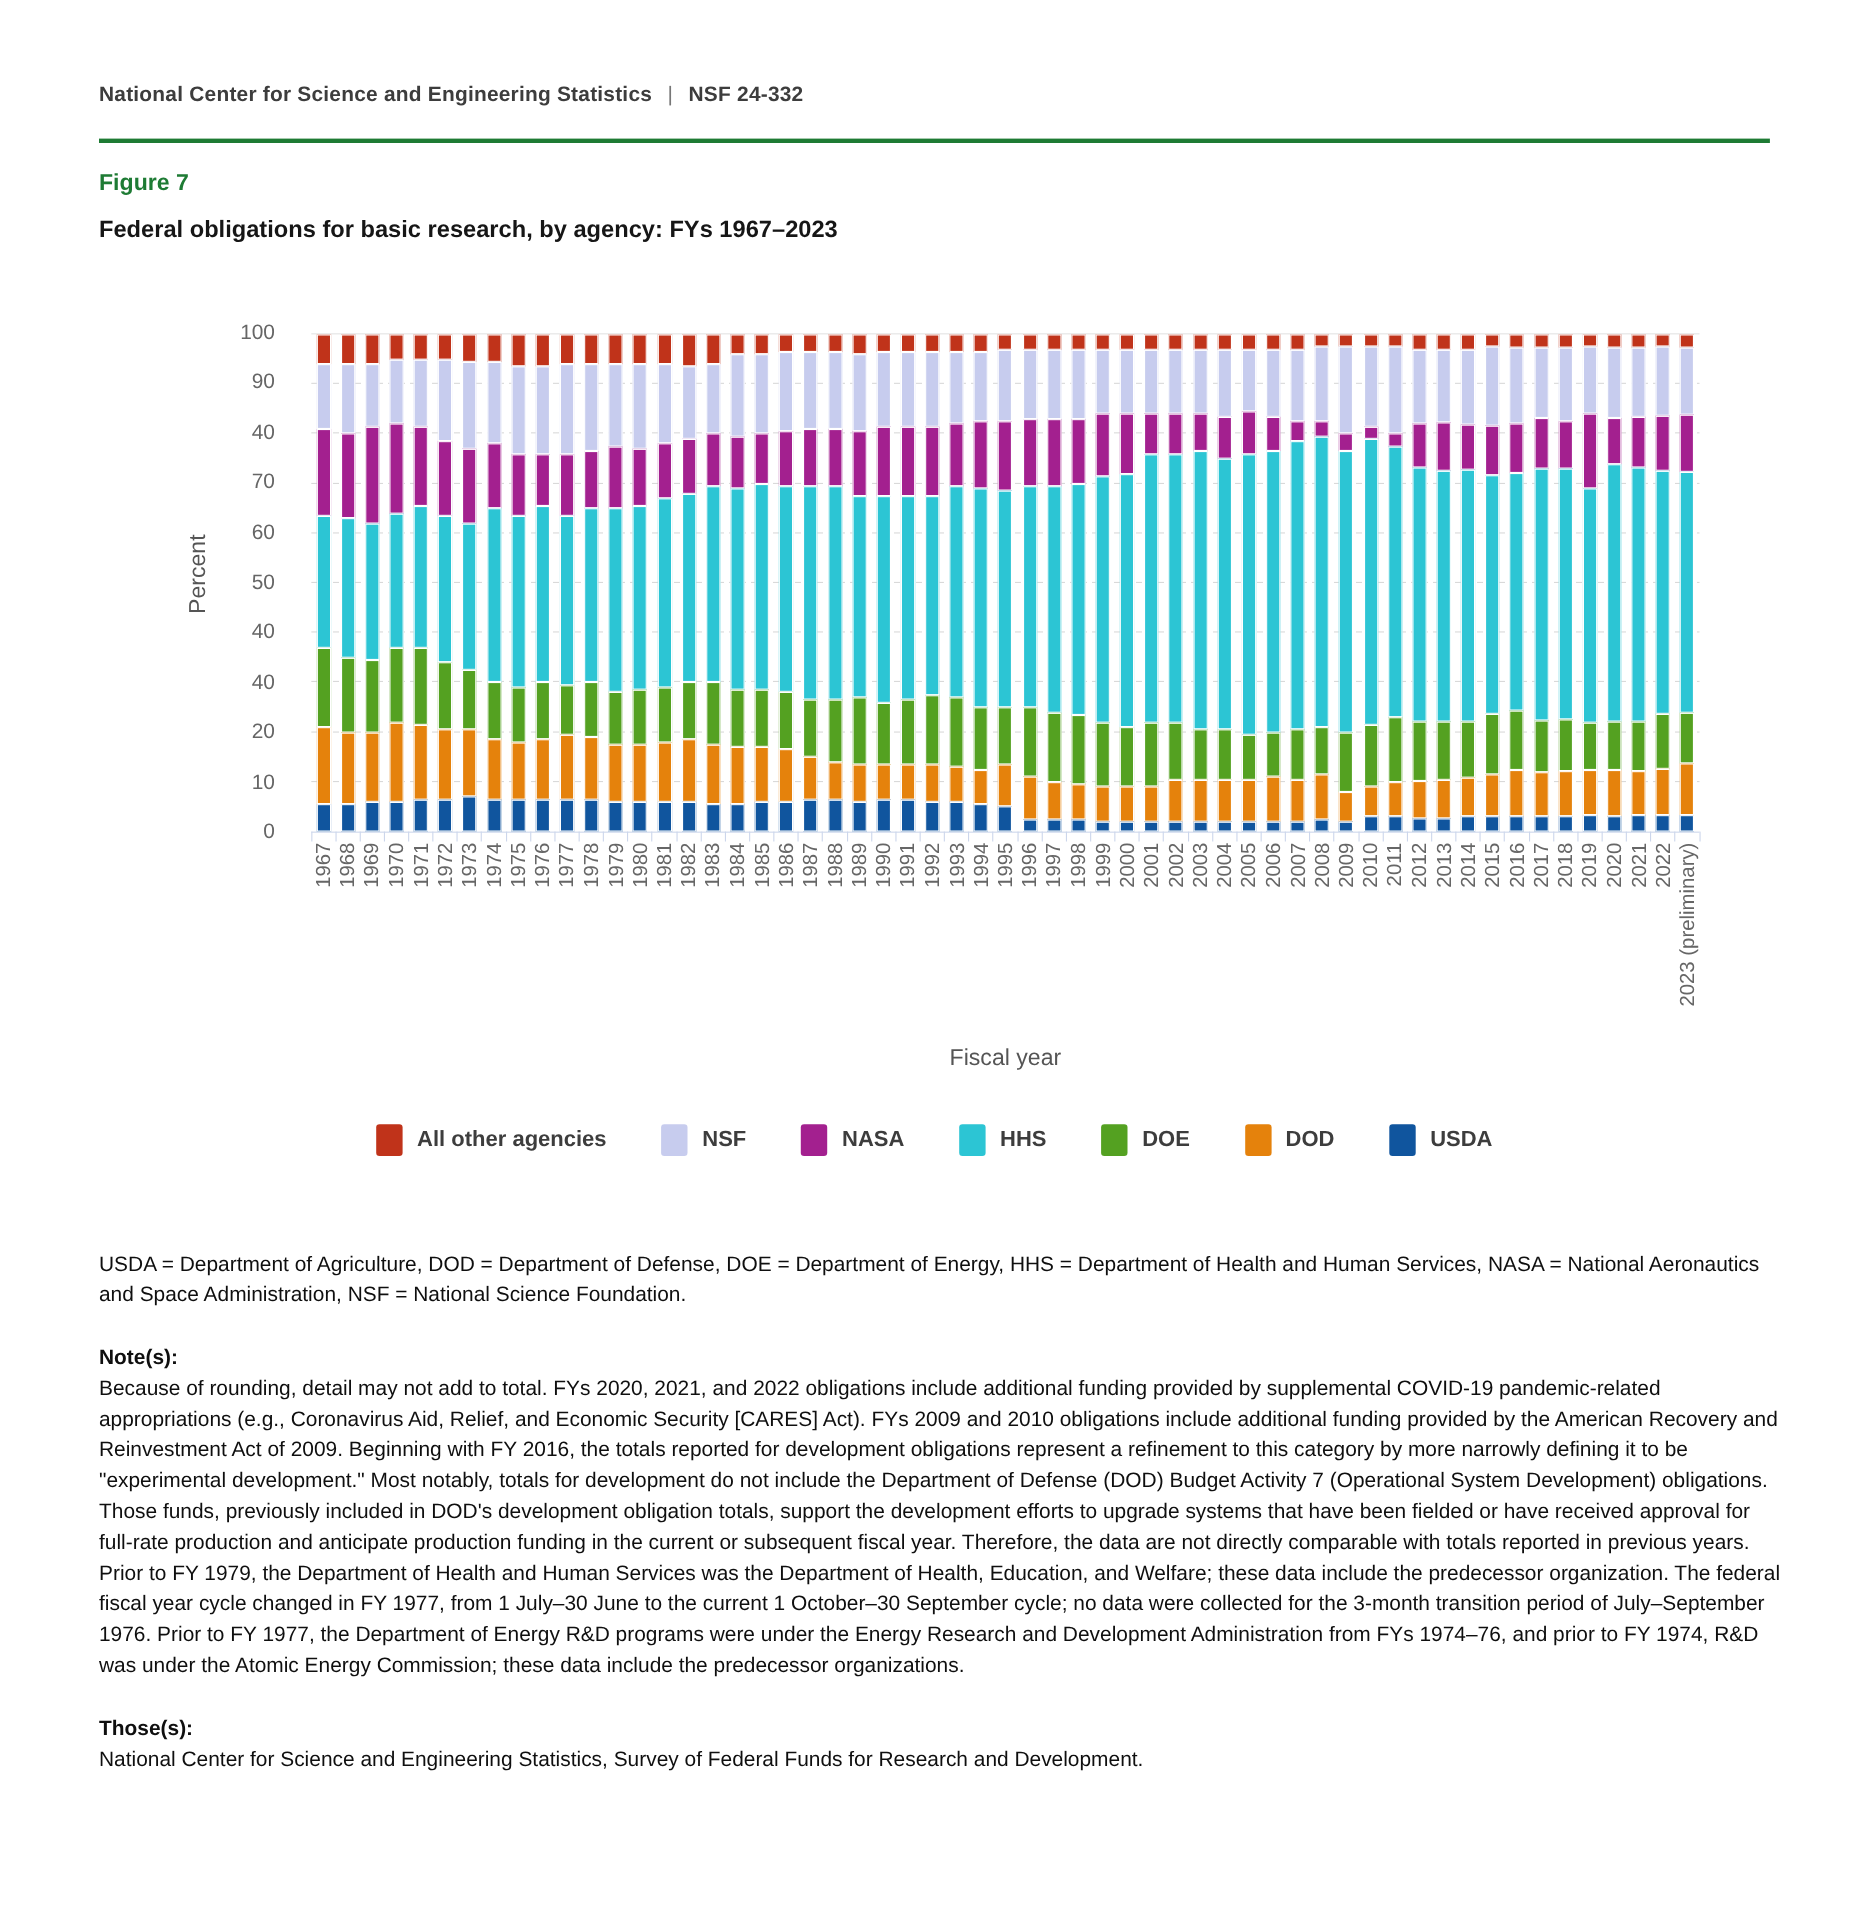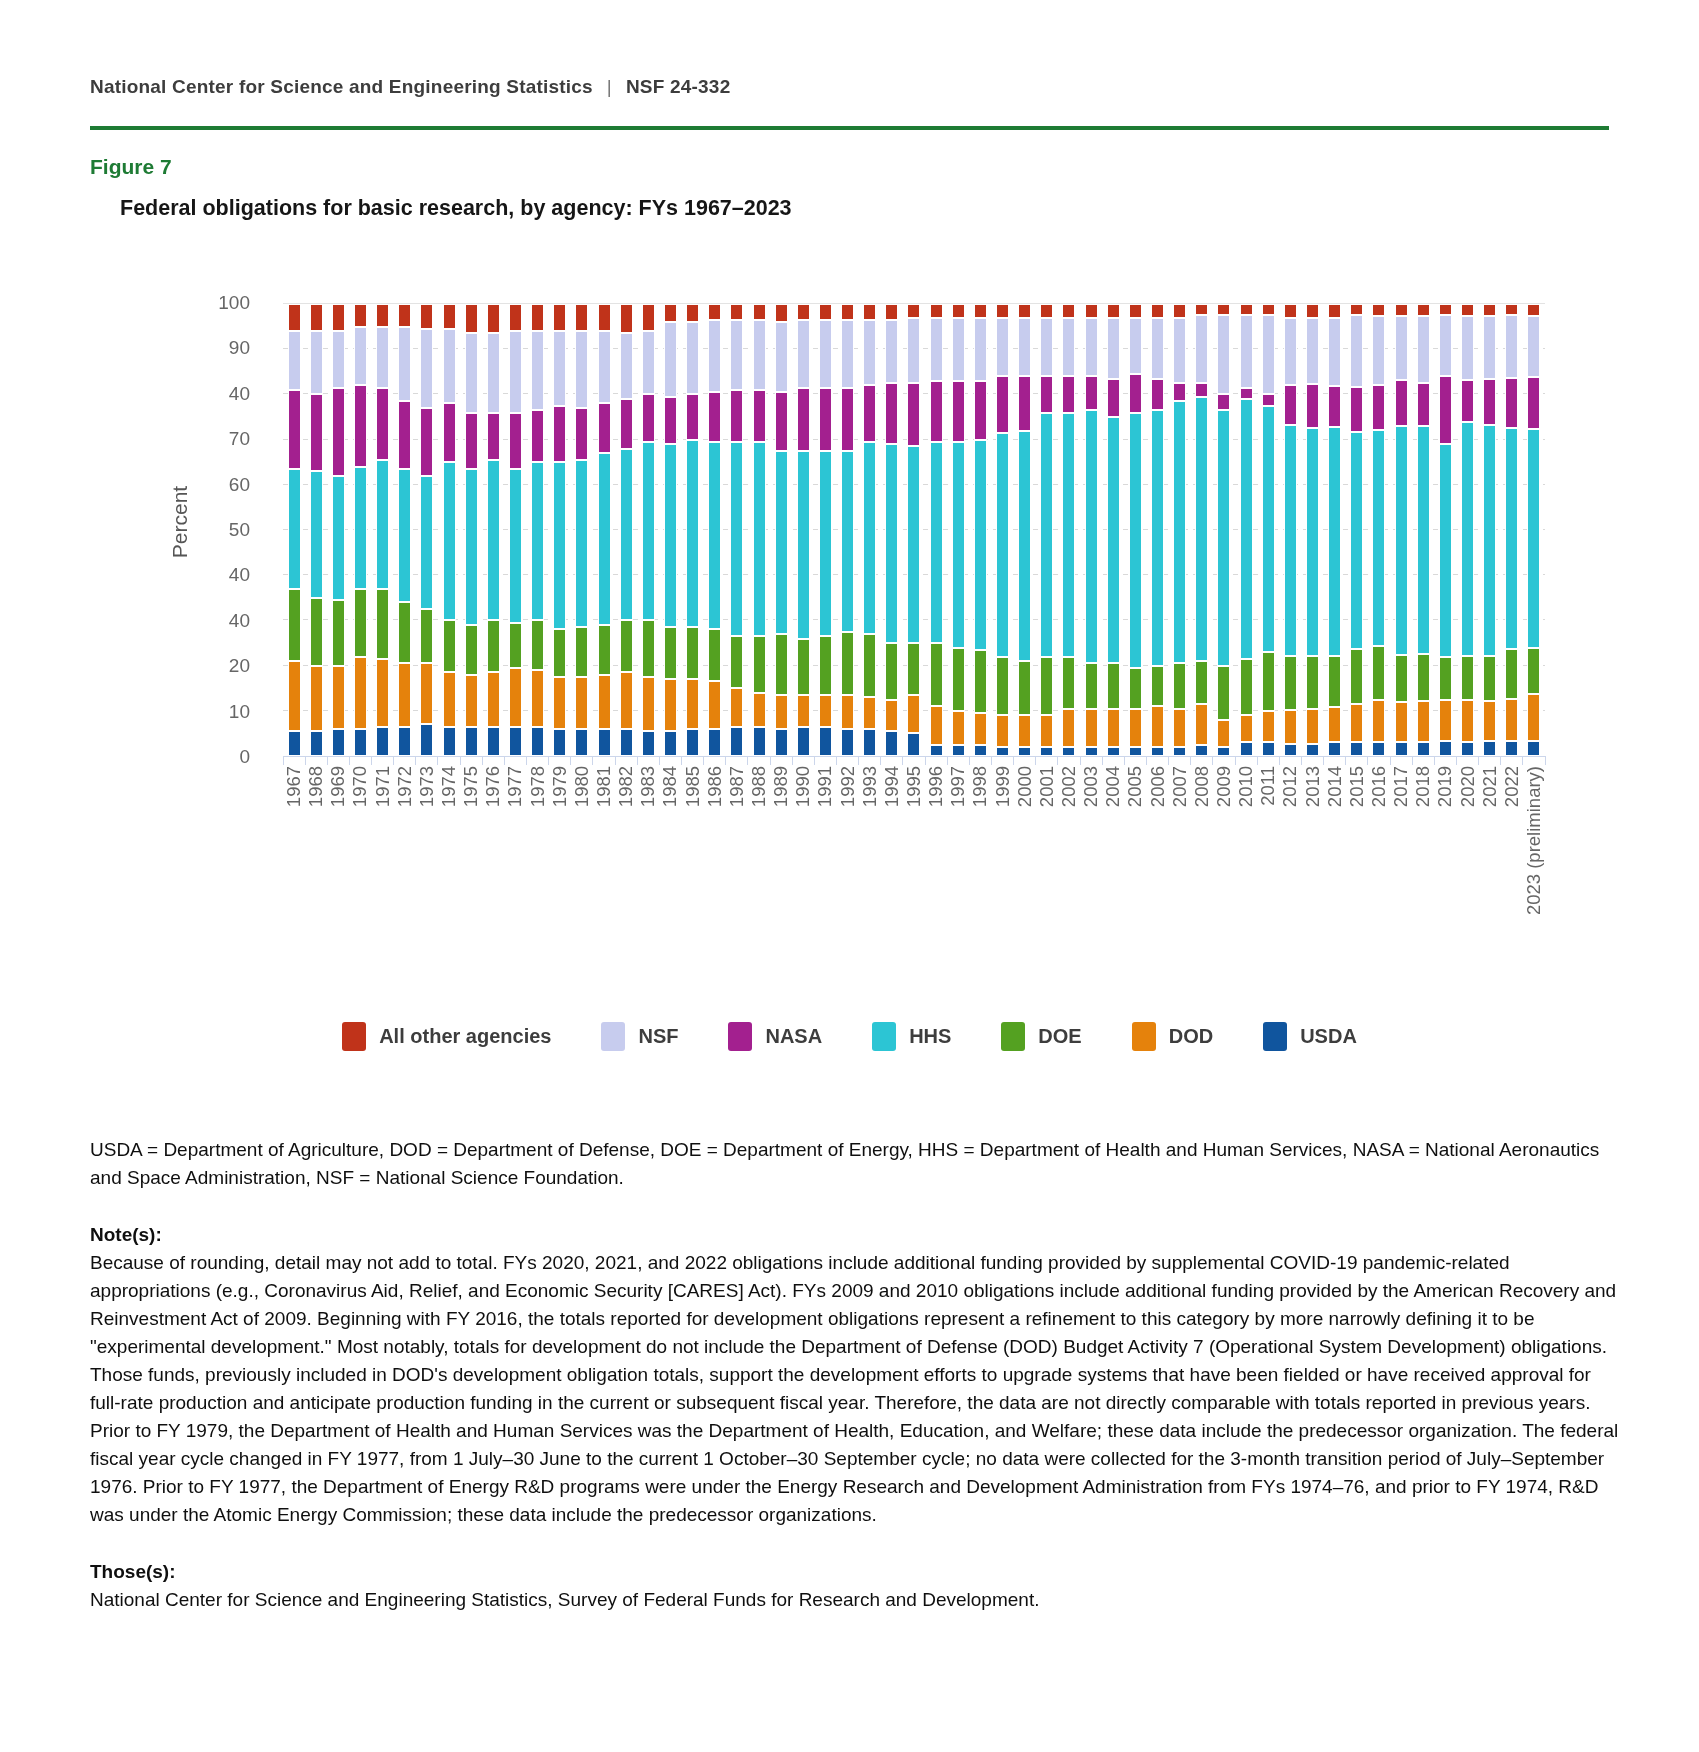--- a/index.html
+++ b/index.html
@@ -5,21 +5,21 @@
   * { margin:0; padding:0; box-sizing:border-box; }
   html,body { background:#fff; }
   body { font-family:"Liberation Sans", sans-serif; }
   .page { position:relative; width:1699px; height:1752px; background:#ffffff; overflow:hidden; }
 
   
   .hdr { position:absolute; left:90px; top:76px; font-size:19px; font-weight:700; color:#3d3d3d; letter-spacing:.2px; }
   .hdr .divider { font-weight:400; color:#777; margin:0 14px; }
   .green-rule { position:absolute; left:90px; top:126px; width:1519px; height:4px; }
   .fig-label { position:absolute; left:90px; top:155px; font-size:21px; font-weight:700; }
-  .fig-title { position:absolute; left:90px; top:196px; font-size:21.5px; font-weight:700; color:#161616;margin-left:30px; }
+  .fig-title { position:absolute; left:90px; top:196px; font-size:21.5px; font-weight:700; color:#161616; }
 
   
   .chart { position:absolute; left:0; top:0; width:1699px; height:1010px; }
   .plot { position:absolute; left:283px; top:303px; width:1262px; height:454px;
           border-top:1px solid #e3e3e3; border-bottom:1px solid #ccd6eb; }
   .gridline { position:absolute; left:0; width:100%; height:1px;
           background:repeating-linear-gradient(to right,#d9d9d9 0 5px, rgba(0,0,0,0) 5px 10px); }
   .bar-cell { position:absolute; top:0; bottom:0; display:flex; }
   .bar { display:flex; flex-direction:column-reverse; height:100%; width:13px; margin:0 auto; }
   .seg { width:100%; border:1px solid #ffffff; }
@@ -819,20 +819,21 @@
         <span class="xlab" style="left: 85.0877%;">2015</span>
         <span class="xlab" style="left: 86.8421%;">2016</span>
         <span class="xlab" style="left: 88.5965%;">2017</span>
         <span class="xlab" style="left: 90.3509%;">2018</span>
         <span class="xlab" style="left: 92.1053%;">2019</span>
         <span class="xlab" style="left: 93.8596%;">2020</span>
         <span class="xlab" style="left: 95.614%;">2021</span>
         <span class="xlab" style="left: 97.3684%;">2022</span>
         <span class="xlab" style="left: 99.1228%;">2023 (preliminary)</span>
       </div>
+    <div class="xaxis-title">Fiscal year</div>
     <div class="legend">
         <div class="legend-item">
           <span class="legend-swatch" style="background: rgb(192, 51, 26);"></span>
           <span class="legend-label">All other agencies</span>
         </div>
         <div class="legend-item">
           <span class="legend-swatch" style="background: rgb(199, 204, 238);"></span>
           <span class="legend-label">NSF</span>
         </div>
         <div class="legend-item">

